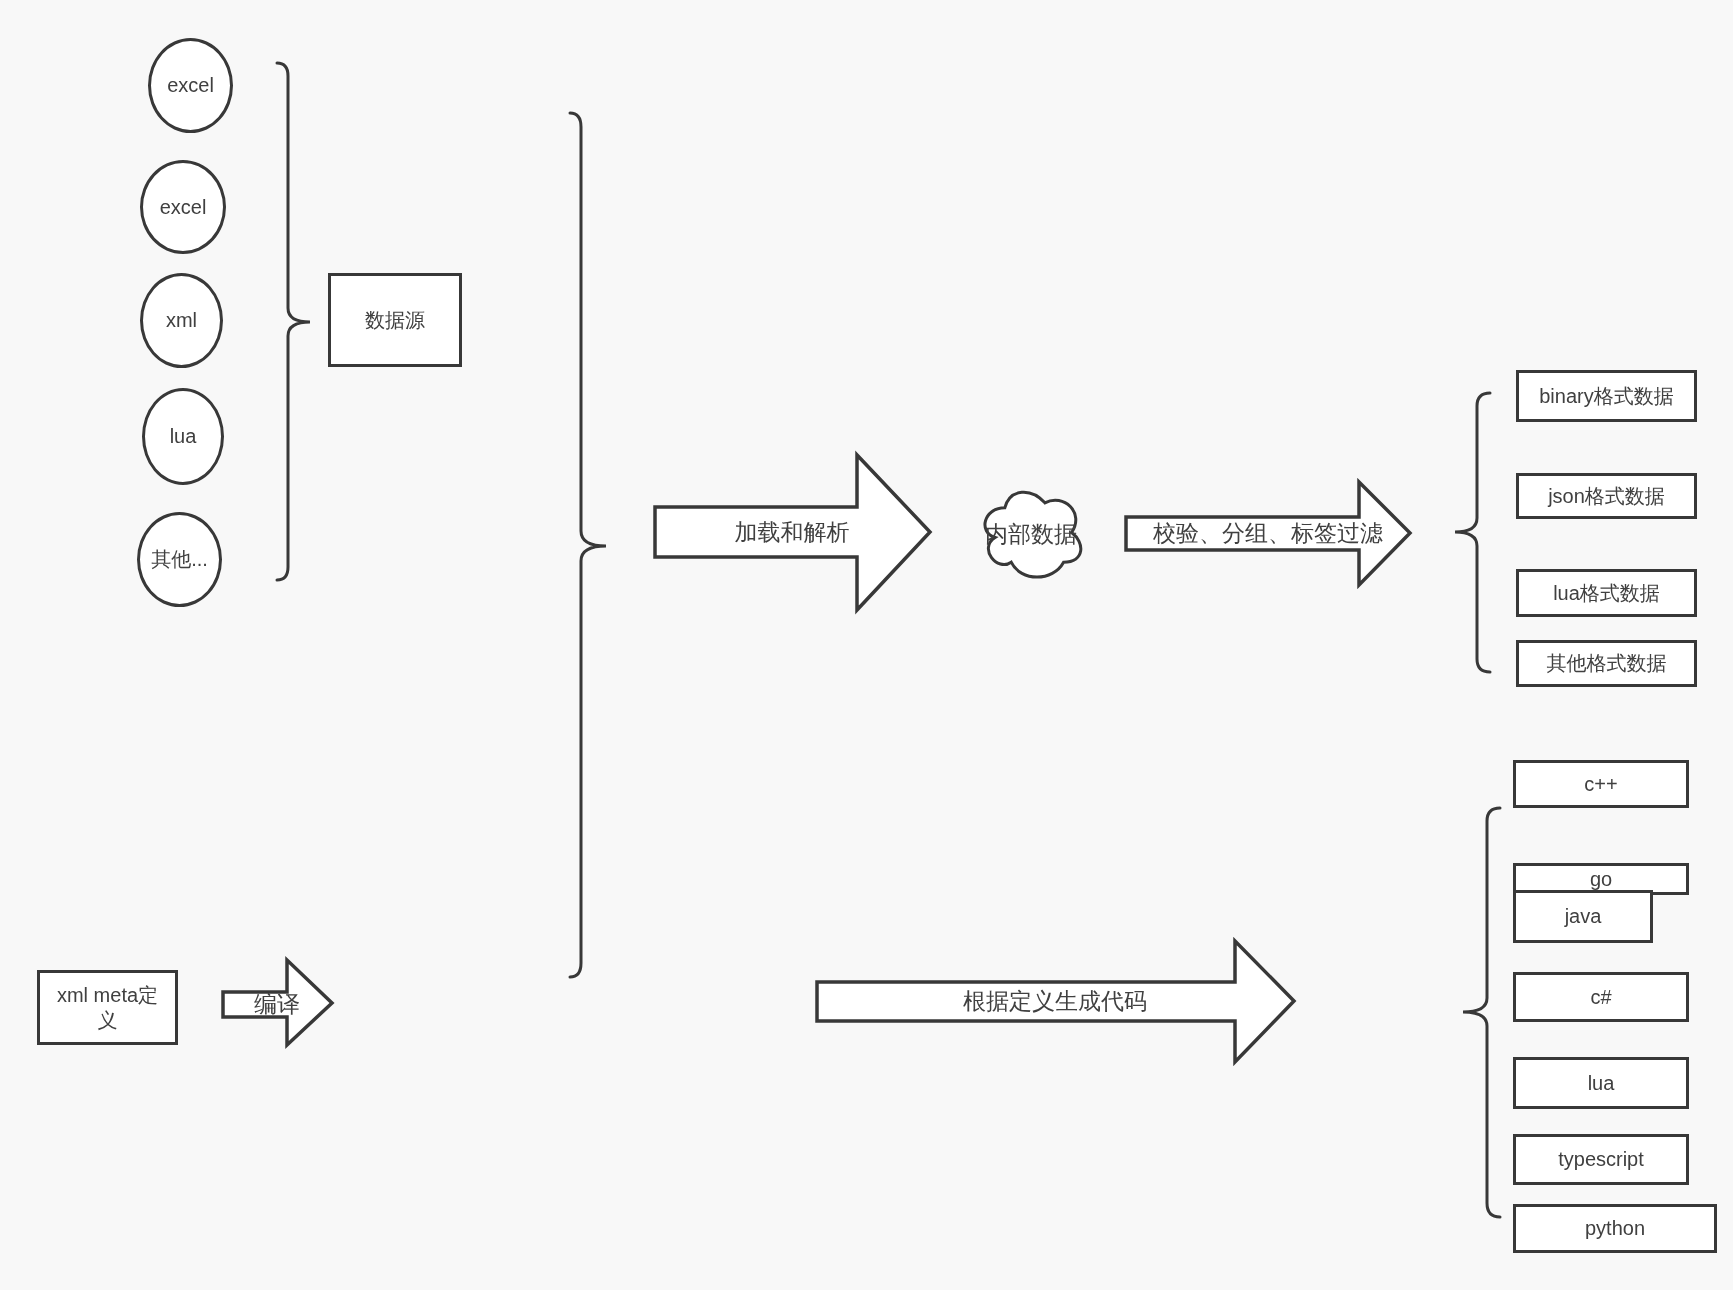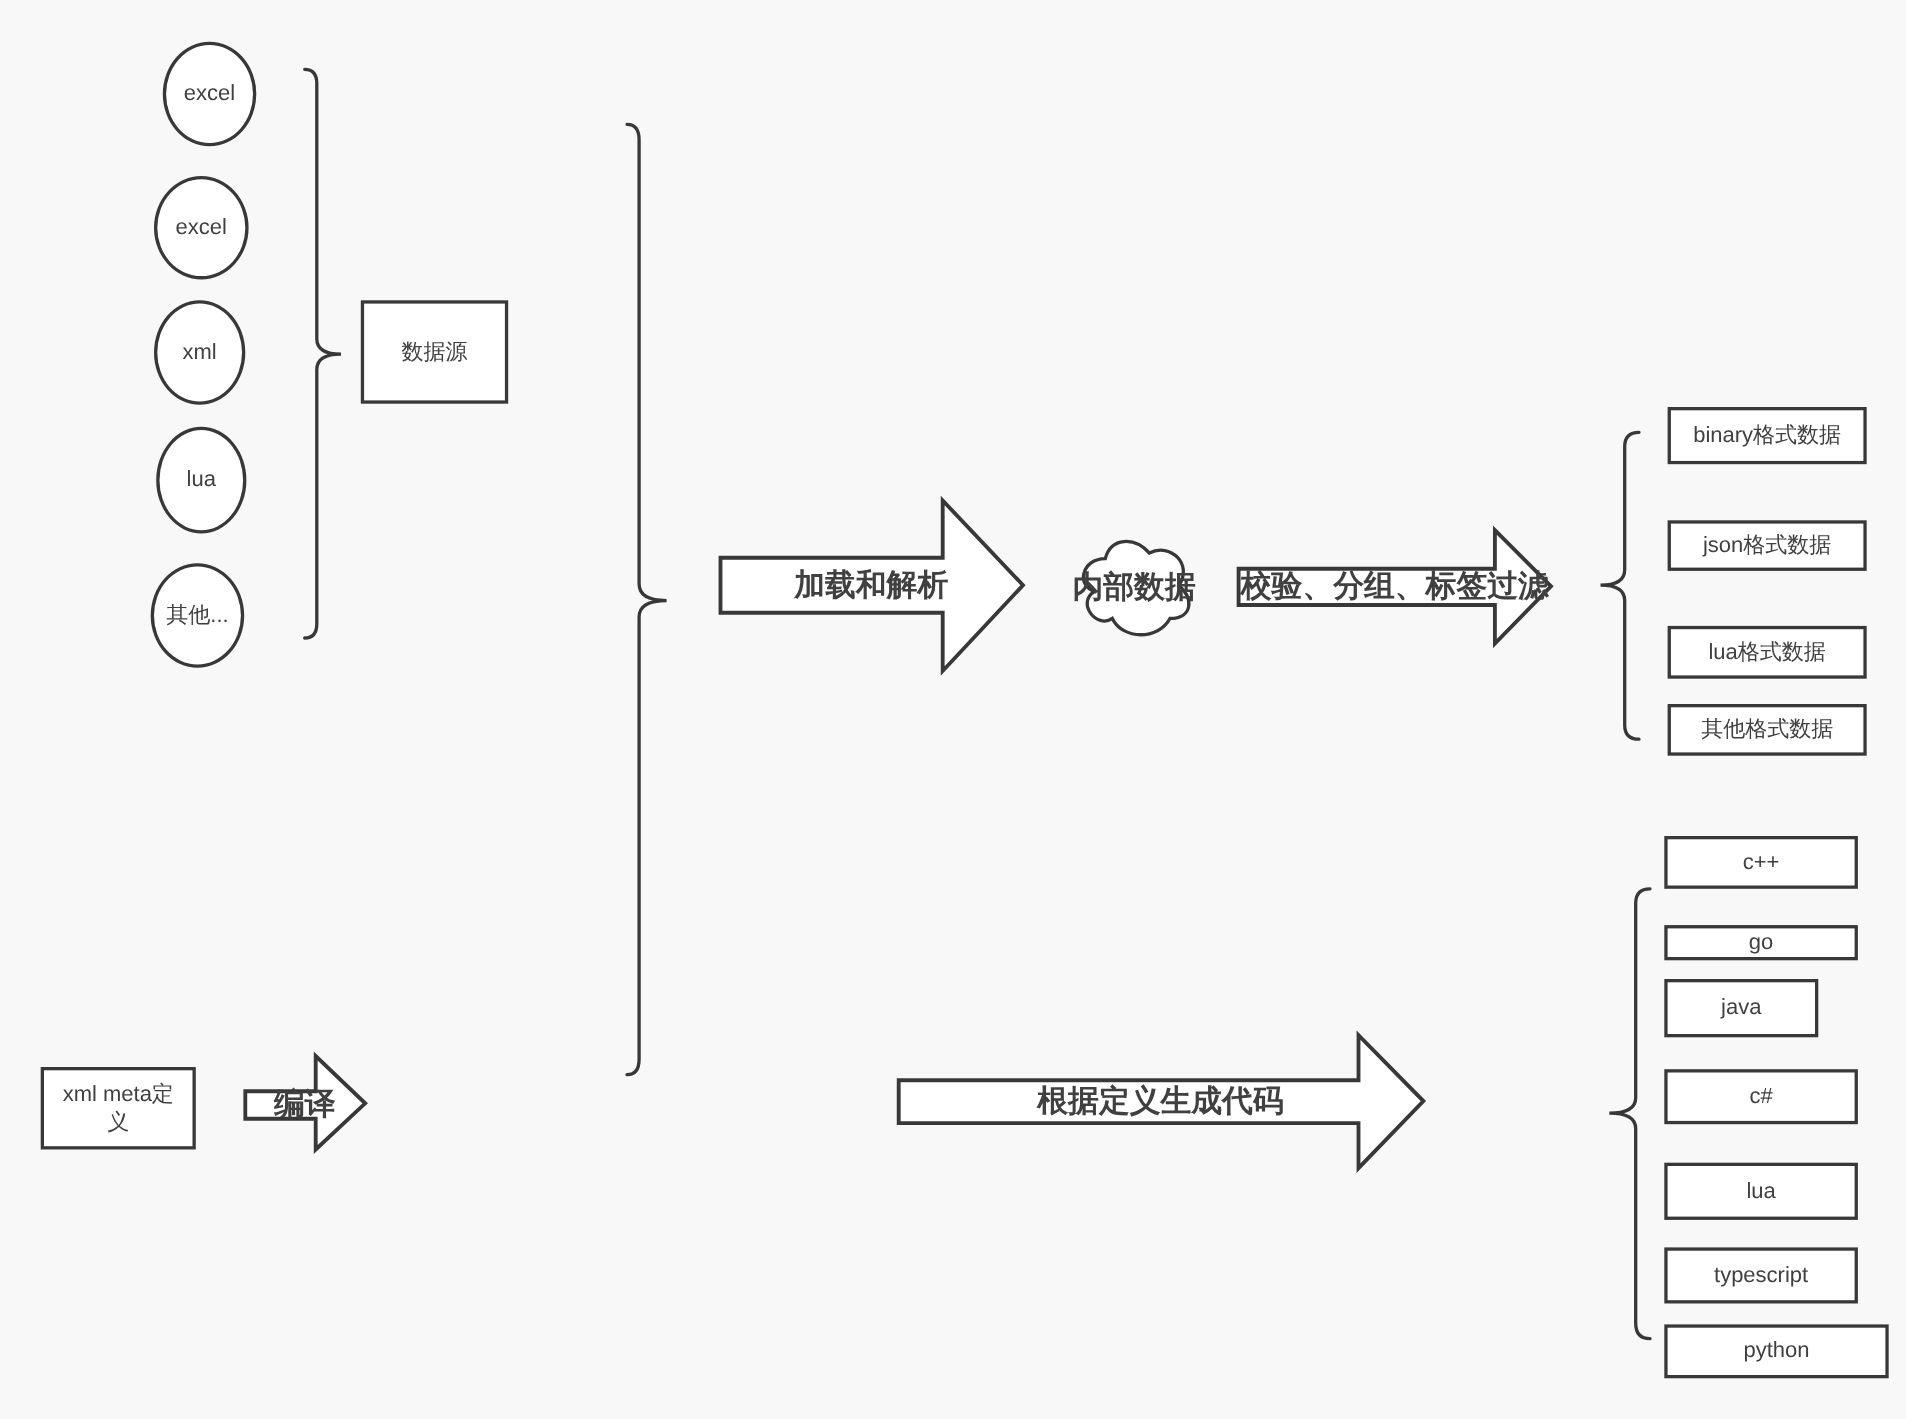--- a/index.html
+++ b/index.html
@@ -8,21 +8,21 @@
   svg.layer{position:absolute;left:0;top:0;}
   .brace{fill:none;stroke:#383838;stroke-width:3;stroke-linecap:round;}
   .arrow{fill:#ffffff;stroke:#383838;stroke-width:3.5;}
   .cloud{fill:#ffffff;stroke:#383838;stroke-width:3;}
   .node{position:absolute;box-sizing:border-box;background:#ffffff;
         border:3.5px solid #383838;display:flex;align-items:center;justify-content:center;
         text-align:center;font-size:20px;line-height:1.25;}
   .ellipse{border-radius:50%;border-width:3px;}
   .rounded{border-radius:14px;}
   .lbl{position:absolute;transform:translate(-50%,-50%);white-space:nowrap;
-       font-size:28px;color:#404040;font-weight:bold;}
+       font-size:23px;color:#404040;}
   .wrap2{white-space:normal;}
 </style>
 </head>
 <body>
 
 <div class="stage">
 
   <svg class="layer" width="1733" height="1290" viewBox="0 0 1733 1290">
 
     <path class="brace" d="M 277,63 Q 288,63 288,76 L 288,308 Q 288,322 310,322 Q 288,322 288,336 L 288,567 Q 288,580 277,580"></path>
@@ -84,21 +84,21 @@
   <div class="node" style="left:1516px;top:569px;width:181px;height:48px;">
     <span>lua格式数据</span>
   </div>
   <div class="node" style="left:1516px;top:640px;width:181px;height:47px;">
     <span>其他格式数据</span>
   </div>
 
   <div class="node" style="left:1513px;top:760px;width:176px;height:48px;">
     <span>c++</span>
   </div>
-  <div class="node" style="left:1513px;top:841px;width:176px;height:32px;">
+  <div class="node" style="left:1513px;top:863px;width:176px;height:32px;">
     <span>go</span>
   </div>
   <div class="node" style="left:1513px;top:890px;width:140px;height:53px;">
     <span>java</span>
   </div>
   <div class="node" style="left:1513px;top:972px;width:176px;height:50px;">
     <span>c#</span>
   </div>
   <div class="node" style="left:1513px;top:1057px;width:176px;height:52px;">
     <span>lua</span>

